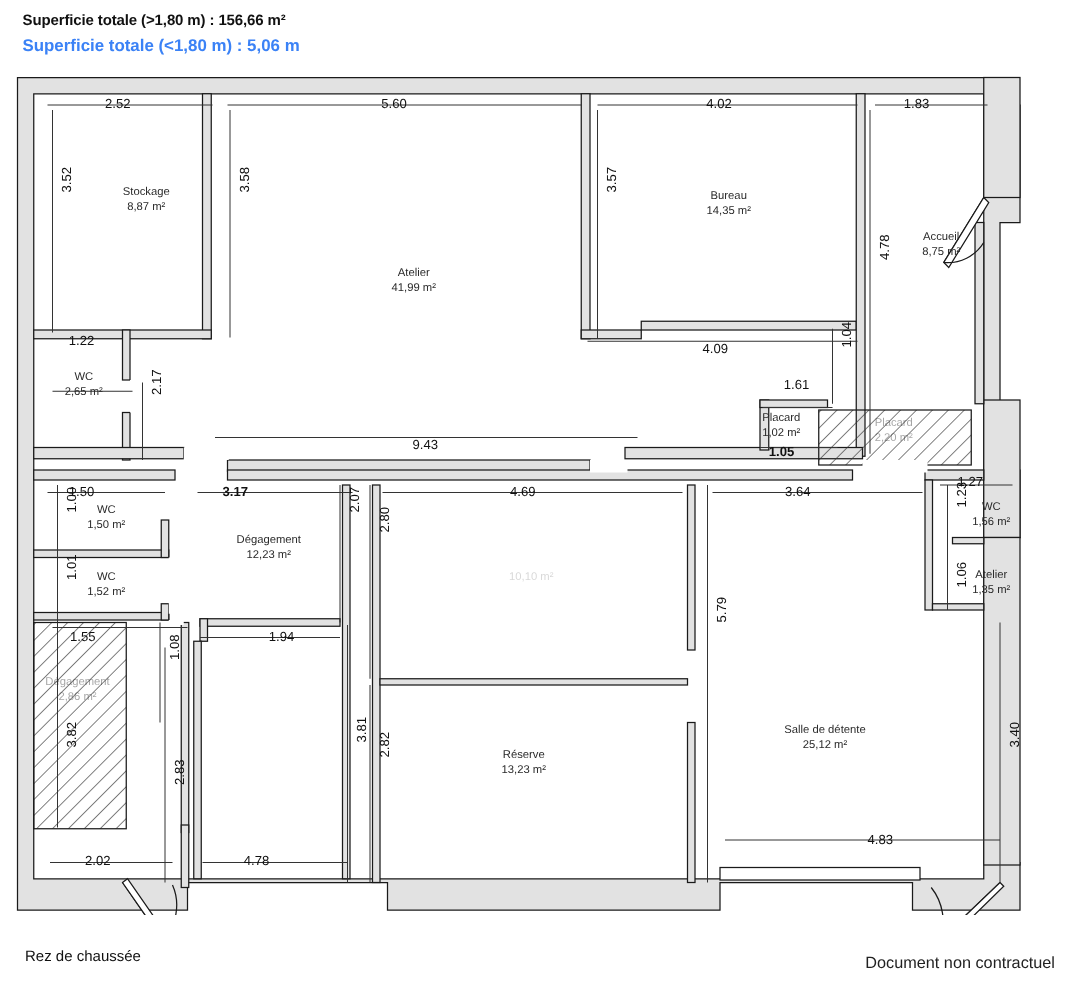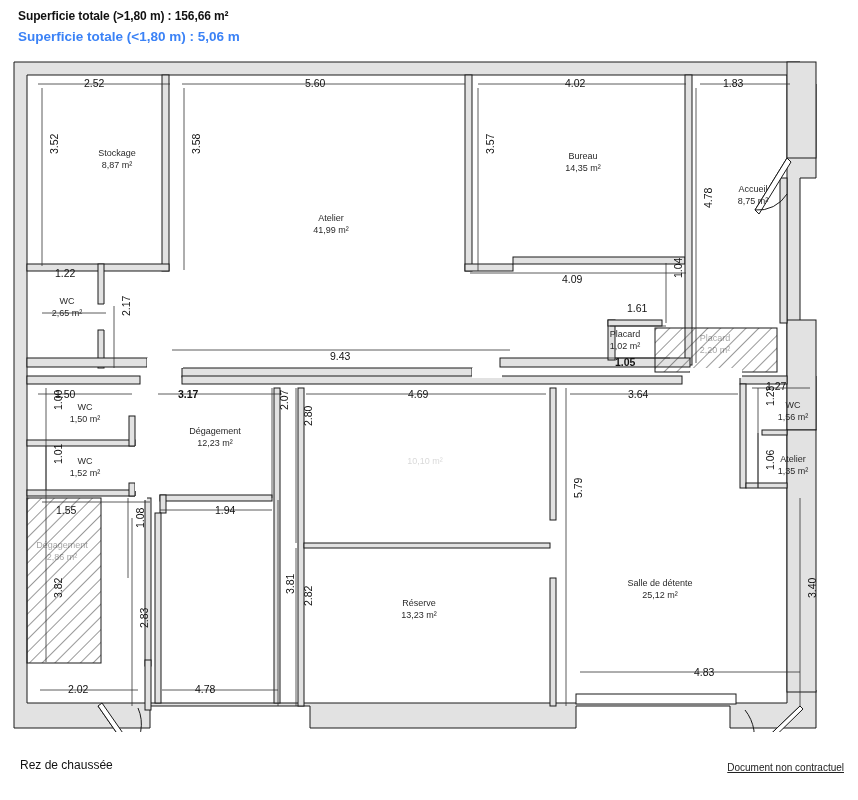--- a/index.html
+++ b/index.html
@@ -10,21 +10,21 @@
     position:relative;
     overflow:hidden;
   }
   
   #header{position:absolute;left:18px;top:6px;}
   #title-main{font-size:12px;font-weight:bold;color:#111;letter-spacing:-0.1px;line-height:20px;}
   #title-sub{font-size:13.5px;font-weight:bold;color:#3b82f6;line-height:20px;margin-top:1px;}
 
   
   #footer-left{position:absolute;left:20px;top:758px;font-size:12px;color:#111;}
-  #footer-right{position:absolute;right:14px;top:762px;font-size:10px;color:#222;text-decoration:underline;}
+  #footer-right{position:absolute;right:14px;top:762px;font-size:13px;color:#222;}
 
   
   #plan{position:absolute;left:10px;top:58px;width:838px;height:674px;}
   #plan svg{display:block;}
 
   
   .lbl{position:absolute;font-family:"Liberation Sans",sans-serif;white-space:nowrap;}
   .room{font-size:9px;color:#2a2a2a;text-align:center;line-height:11.5px;}
   .room .nm{display:block;}
   .room .ar{display:block;}

